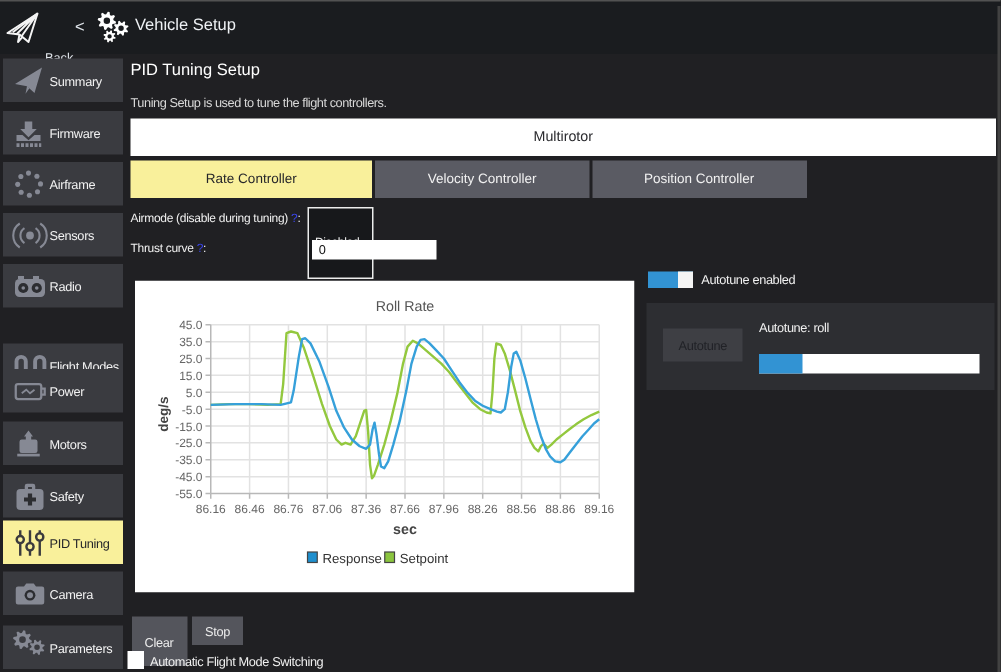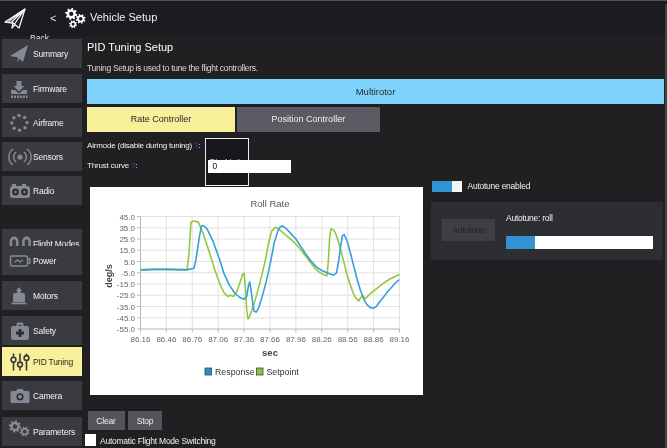--- a/index.html
+++ b/index.html
@@ -171,23 +171,24 @@
       <g class="ico" fill-rule="evenodd" transform="translate(-4,-2)">
   <path d="M20.3 11.7 L20.0 13.0 L17.8 13.3 L17.3 14.1 L17.8 16.3 L16.7 17.0 L14.9 15.7 L14.0 15.9 L12.8 17.8 L11.5 17.5 L11.2 15.3 L10.4 14.8 L8.2 15.3 L7.5 14.2 L8.8 12.4 L8.6 11.5 L6.7 10.3 L7.0 9.0 L9.2 8.7 L9.7 7.9 L9.2 5.7 L10.3 5.0 L12.1 6.3 L13.0 6.1 L14.2 4.2 L15.5 4.5 L15.8 6.7 L16.6 7.2 L18.8 6.7 L19.5 7.8 L18.2 9.6 L18.4 10.5 Z M 15.9 11.0 A 2.4 2.4 0 1 0 11.1 11.0 A 2.4 2.4 0 1 0 15.9 11.0 Z"></path>
   <path d="M29.2 18.7 L28.6 19.6 L26.8 19.3 L26.2 19.8 L26.1 21.7 L25.1 22.0 L24.0 20.5 L23.2 20.4 L21.8 21.7 L20.9 21.1 L21.2 19.3 L20.7 18.7 L18.8 18.6 L18.5 17.6 L20.0 16.5 L20.1 15.7 L18.8 14.3 L19.4 13.4 L21.2 13.7 L21.8 13.2 L21.9 11.3 L22.9 11.0 L24.0 12.5 L24.8 12.6 L26.2 11.3 L27.1 11.9 L26.8 13.7 L27.3 14.3 L29.2 14.4 L29.5 15.4 L28.0 16.5 L27.9 17.3 Z M 26.0 16.5 A 2.0 2.0 0 1 0 22.0 16.5 A 2.0 2.0 0 1 0 26.0 16.5 Z"></path>
  </g>
     </svg>
  <span class="lbl">Parameters</span>
   </div>
 
 <div class="abs" style="left:87px;top:41px;font-size:11px;color:#ffffff;">PID Tuning Setup</div>
 <div class="abs" style="left:87px;top:63px;font-size:8.5px;letter-spacing:-0.3px;color:#d9d9d9;">Tuning Setup is used to tune the flight controllers.</div>
-<div class="abs" style="left:87px;top:79px;width:577px;height:24.5px;background:#7dd3fc;color:#2a2a2e;font-size:9.5px;display:flex;align-items:center;justify-content:center;">Multirotor</div>
+<div class="abs" style="left:87px;top:79px;width:577px;height:24.5px;background:#ffffff;color:#2a2a2e;font-size:9.5px;display:flex;align-items:center;justify-content:center;">Multirotor</div>
 <div class="abs" style="left:87px;top:106.5px;width:577px;display:flex;gap:2px;">
- <div class="tab sel" style="width:148px;text-align:center;">Rate Controller</div>
+ <div class="tab sel" style="width:161px;text-align:center;">Rate Controller</div>
+ <div class="tab" style="width:142.75px;">Velocity Controller</div>
  <div class="tab" style="width:142.75px;">Position Controller</div>
 </div>
 
 <div class="abs wlab" style="left:87px;top:141px;font-size:8px;letter-spacing:-0.2px;">Airmode (disable during tuning) <span style="color:#3a45f0">?</span>:</div>
 <div class="abs" style="left:205px;top:137.5px;width:34px;height:14.5px;background:#17181b;border:1px solid #ededed;color:#f0f0f0;font-size:8px;letter-spacing:-0.2px;display:flex;align-items:center;justify-content:space-between;padding:16px 4px;box-sizing:content-box;">
     <span>Disabled</span>
     <span style="font-size:5.5px;">▼</span>
   </div>
 <div class="abs wlab" style="left:87px;top:161px;font-size:8px;letter-spacing:-0.2px;">Thrust curve <span style="color:#3a45f0">?</span>:</div>
 <div class="abs" style="left:207.5px;top:159.5px;width:78px;height:13px;background:#ffffff;color:#111;font-size:8.5px;line-height:13px;padding-left:5px;">0</div>
@@ -284,16 +285,16 @@
     <div style="position:absolute;right:0;top:0;width:10.5px;height:11px;background:#f4f4f4;"></div>
   </div>
 <div class="abs wlab" style="left:467.5px;top:181px;">Autotune enabled</div>
 <div class="abs" style="left:431px;top:202px;width:232px;height:58px;background:#2d2e32;"></div>
 <div class="abs btn" style="left:442px;top:219px;width:53px;height:22px;background:#3e3f44;color:#212227;">Autotune</div>
 <div class="abs wlab" style="left:506px;top:212.5px;">Autotune: roll</div>
 <div class="abs" style="left:505.5px;top:236px;width:147px;height:13px;background:#ffffff;">
     <div style="position:absolute;left:0;top:0;width:29px;height:13px;background:#3293d3;"></div>
   </div>
 
-<div class="abs btn" style="left:87.5px;top:411px;width:37px;height:19px;">Clear</div>
+<div class="abs btn" style="left:87.5px;top:411px;width:37px;height:33px;">Clear</div>
 <div class="abs btn" style="left:128px;top:411px;width:34px;height:19px;">Stop</div>
 <div class="abs" style="left:84.5px;top:434px;width:11.5px;height:11.5px;background:#ffffff;"></div>
 <div class="abs wlab" style="left:100px;top:435.5px;">Automatic Flight Mode Switching</div>
 
 </body></html>

